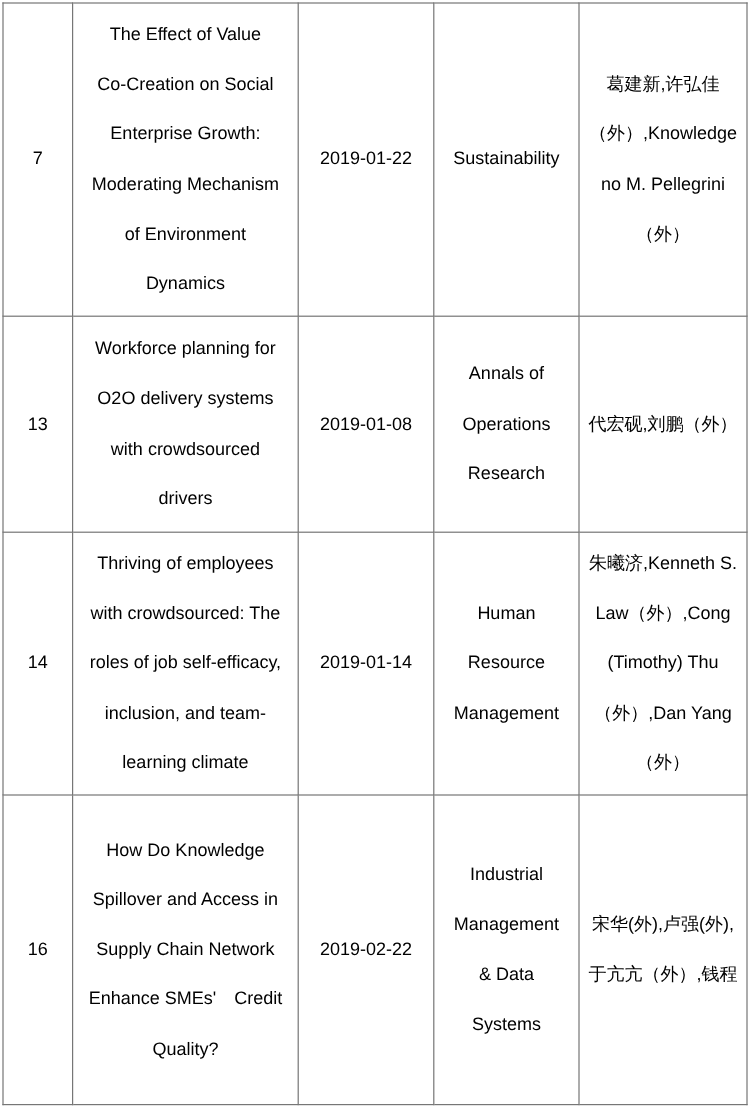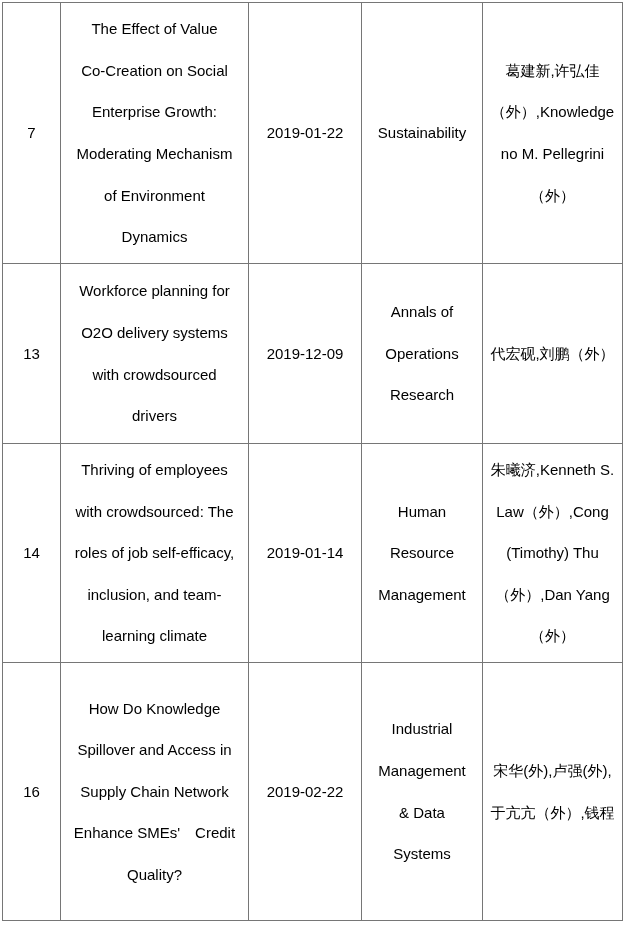--- a/index.html
+++ b/index.html
@@ -73,21 +73,21 @@
 （外）,Knowledge
 no M. Pellegrini
 （外）</td>
       </tr>
       <tr class="r1">
         <td>13</td>
         <td>Workforce planning for
 O2O delivery systems
 with crowdsourced
 drivers</td>
-        <td>2019-12-09</td>
+        <td>2019-01-08</td>
         <td>Annals of
 Operations
 Research</td>
         <td>代宏砚,刘鹏（外）</td>
       </tr>
       <tr class="r2">
         <td>14</td>
         <td>Thriving of employees
 with crowdsourced: The
 roles of job self-efficacy,

